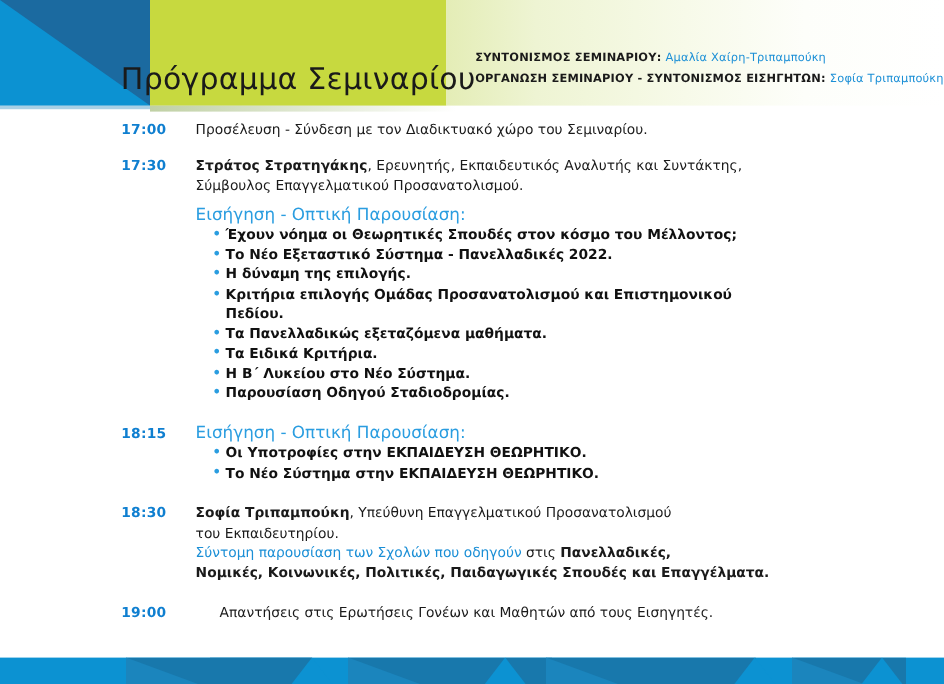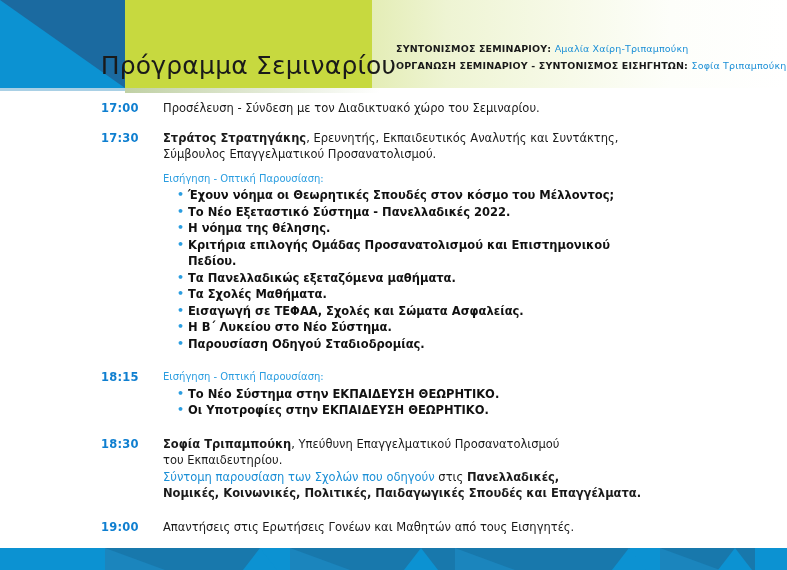--- a/index.html
+++ b/index.html
@@ -70,21 +70,21 @@
     color:#0f7fd0;font-weight:bold;font-size:11.5px;
     line-height:16px;
     letter-spacing:0.2px;
   }
   .row .body{
     flex:1;padding-left:0px;padding-right:95px;
     font-size:11.5px;line-height:16.5px;color:#1a1a1a;
   }
   .b{font-weight:bold;}
   .blue-d{color:#1b8fd6;}
-  .sub{color:#2a9de0;font-size:10px;line-height:16.5px;}
+  .sub{color:#2a9de0;font-size:14px;line-height:16.5px;}
 
   ul.bullets{
     list-style:none;margin:0;padding:0 0 0 14px;
   }
   ul.bullets li{
     position:relative;padding-left:11px;
     font-weight:bold;font-size:11.5px;line-height:16.5px;color:#111;
   }
   ul.bullets li:before{
     content:"\2022";position:absolute;left:0;top:0;
@@ -150,57 +150,56 @@
     <div class="time">17:30</div>
     <div class="body">
       <div>
         <span class="b">Στράτος Στρατηγάκης</span><span>, Ερευνητής, Εκπαιδευτικός Αναλυτής και Συντάκτης,</span>
       </div>
       <div>Σύμβουλος Επαγγελματικού Προσανατολισμού.</div>
       <div class="sub" style="margin-top:8px;">Εισήγηση - Οπτική Παρουσίαση:</div>
       <ul class="bullets">
         <li>Έχουν νόημα οι Θεωρητικές Σπουδές στον κόσμο του Μέλλοντος;</li>
         <li>Το Νέο Εξεταστικό Σύστημα - Πανελλαδικές 2022.</li>
-        <li>Η νόημα της θέλησης.</li>
+        <li>Η δύναμη της επιλογής.</li>
         <li>Κριτήρια επιλογής Ομάδας Προσανατολισμού και Επιστημονικού Πεδίου.</li>
         <li>Τα Πανελλαδικώς εξεταζόμενα μαθήματα.</li>
-        <li>Τα Σχολές Μαθήματα.</li>
-        <li>Εισαγωγή σε ΤΕΦΑΑ, Σχολές και Σώματα Ασφαλείας.</li>
+        <li>Τα Ειδικά Κριτήρια.</li>
         <li>Η Β΄ Λυκείου στο Νέο Σύστημα.</li>
         <li>Παρουσίαση Οδηγού Σταδιοδρομίας.</li>
       </ul>
     </div>
   </div>
 
   <div class="row" style="margin-top:17px;">
     <div class="time">18:15</div>
     <div class="body">
       <div class="sub">Εισήγηση - Οπτική Παρουσίαση:</div>
       <ul class="bullets">
+        <li>Οι Υποτροφίες στην ΕΚΠΑΙΔΕΥΣΗ ΘΕΩΡΗΤΙΚΟ.</li>
         <li>Το Νέο Σύστημα στην ΕΚΠΑΙΔΕΥΣΗ ΘΕΩΡΗΤΙΚΟ.</li>
-        <li>Οι Υποτροφίες στην ΕΚΠΑΙΔΕΥΣΗ ΘΕΩΡΗΤΙΚΟ.</li>
       </ul>
     </div>
   </div>
 
   <div class="row" style="margin-top:17px;">
     <div class="time">18:30</div>
     <div class="body">
       <div>
         <span class="b">Σοφία Τριπαμπούκη</span><span>, Υπεύθυνη Επαγγελματικού Προσανατολισμού</span>
       </div>
       <div>του Εκπαιδευτηρίου.</div>
       <div>
         <span class="blue-d">Σύντομη παρουσίαση των Σχολών που οδηγούν</span><span> στις </span><span class="b">Πανελλαδικές,</span>
       </div>
       <div class="b">Νομικές, Κοινωνικές, Πολιτικές, Παιδαγωγικές Σπουδές και Επαγγέλματα.</div>
     </div>
   </div>
 
-  <div class="row" style="margin-top:17px;">
+  <div class="row" style="margin-top:17px;gap:20px;">
     <div class="time">19:00</div>
     <div class="body">
       <span>Απαντήσεις στις Ερωτήσεις Γονέων και Μαθητών από τους Εισηγητές.</span>
     </div>
   </div>
 
 </div>
 
 <div class="footer">
   <div class="f-dark" style="left:105px;width:155px;"></div>

